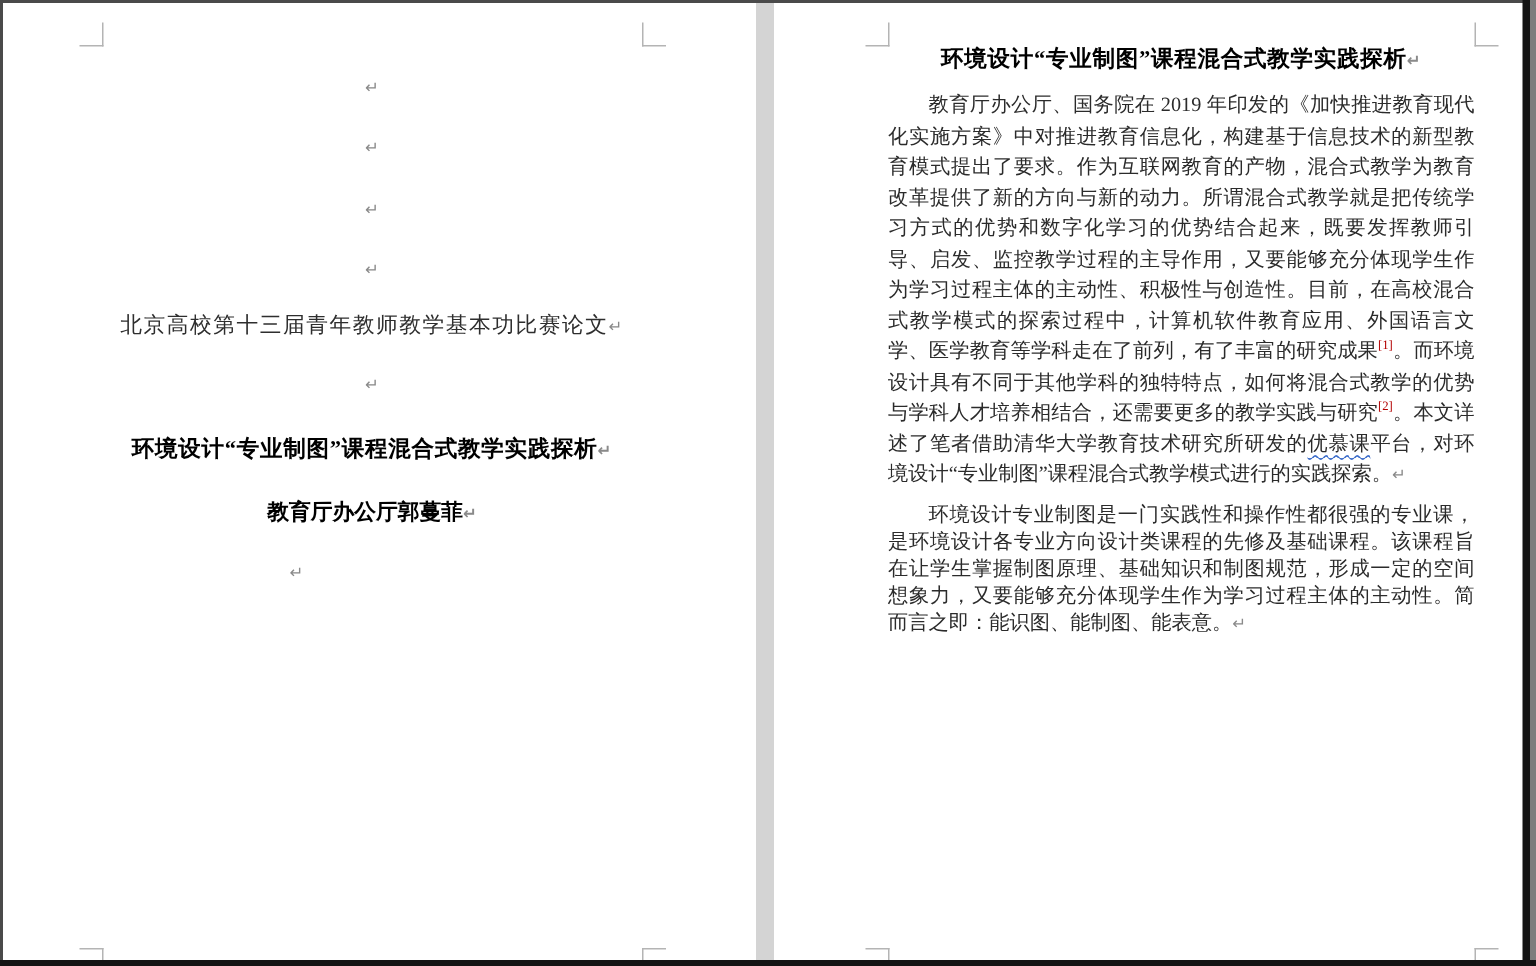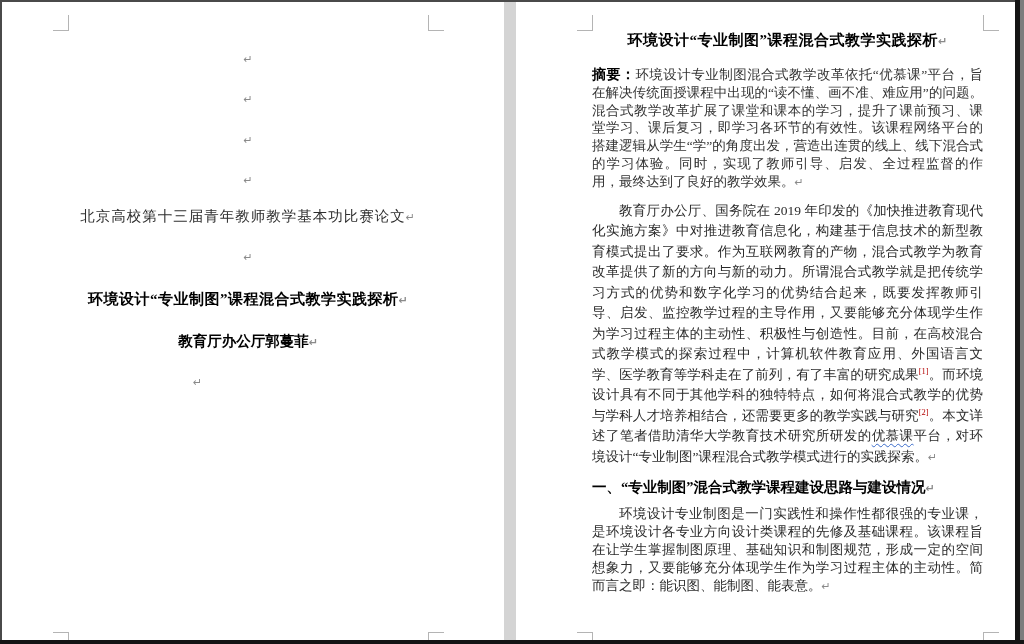--- a/index.html
+++ b/index.html
@@ -80,26 +80,24 @@
   <div>
     <div class="cmark cm-tl" style="left:577px;top:15px;"></div>
     <div class="cmark cm-tr" style="left:983px;top:15px;"></div>
     <div class="cmark b cm-bl" style="left:577px;top:632px;"></div>
     <div class="cmark b cm-br" style="left:983px;top:632px;"></div>
 
     <div class="rp">
 
       <p class="rp-title"><span>环境设计“专业制图”课程混合式教学实践探析</span><span class="pil">↵</span></p>
 
-      <p class="rp-abstract"><span class="lab">摘要：</span><span>环境设计专业制图混合式教学改革依托“优慕课”平台，旨在解决传统面授课程中出现的“读不懂、画不准、难应用”的问题。混合式教学改革扩展了课堂和课本的学习，提升了课前预习、课堂学习、课后复习，即学习各环节的有效性。该课程网络平台的搭建逻辑从学生“学”的角度出发，营造出连贯的线上、线下混合式的学习体验。同时，实现了教师引导、启发、全过程监督的作用，最终达到了良好的教学效果。</span><span class="pil">↵</span></p>
 
 
       <p class="rp-intro"><span>教育厅办公厅、国务院在 2019 年印发的《加快推进教育现代化实施方案》中对推进教育信息化，构建基于信息技术的新型教育模式提出了要求。作为互联网教育的产物，混合式教学为教育改革提供了新的方向与新的动力。所谓混合式教学就是把传统学习方式的优势和数字化学习的优势结合起来，既要发挥教师引导、启发、监控教学过程的主导作用，又要能够充分体现学生作为学习过程主体的主动性、积极性与创造性。目前，在高校混合式教学模式的探索过程中，计算机软件教育应用、外国语言文学、医学教育等学科走在了前列，有了丰富的研究成果</span><span class="cite">[1]</span><span>。而环境设计具有不同于其他学科的独特特点，如何将混合式教学的优势与学科人才培养相结合，还需要更多的教学实践与研究</span><span class="cite">[2]</span><span>。本文详述了笔者借助清华大学教育技术研究所研发的</span><span class="squiggle">优慕课</span><span>平台，对环境设计“专业制图”课程混合式教学模式进行的实践探索。</span><span class="pil">↵</span></p>
 
-      <p class="rp-h1"><span>一、“专业制图”混合式教学课程建设思路与建设情况</span><span class="pil">↵</span></p>
 
 
       <p class="rp-para"><span>环境设计专业制图是一门实践性和操作性都很强的专业课，是环境设计各专业方向设计类课程的先修及基础课程。该课程旨在让学生掌握制图原理、基础知识和制图规范，形成一定的空间想象力，又要能够充分体现学生作为学习过程主体的主动性。简而言之即：能识图、能制图、能表意。</span><span class="pil">↵</span></p>
 
     </div>
   </div>
 
   <div class="edge edge-top"></div>
   <div class="edge edge-left"></div>
   <div class="edge edge-right-dark"></div>

